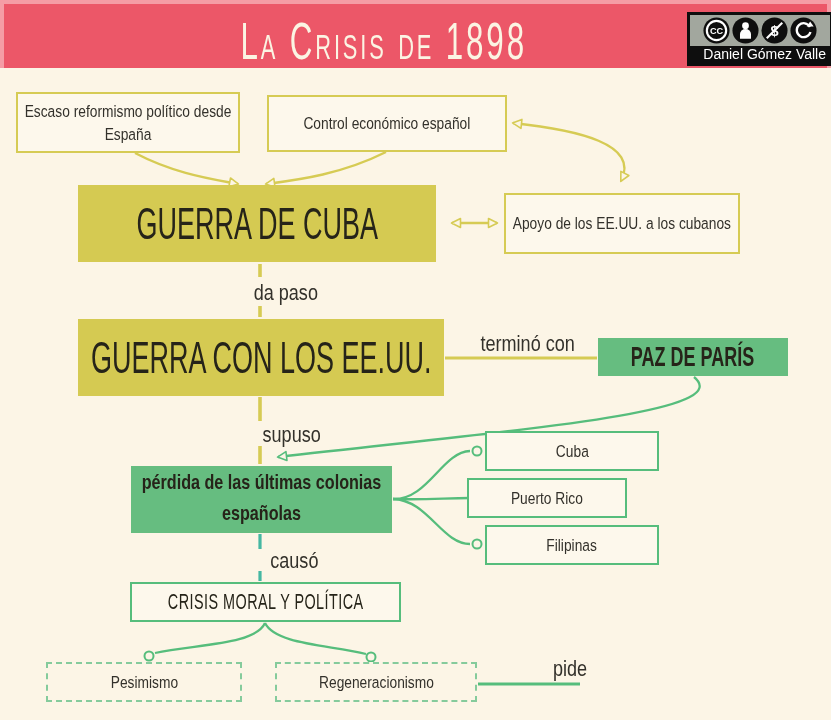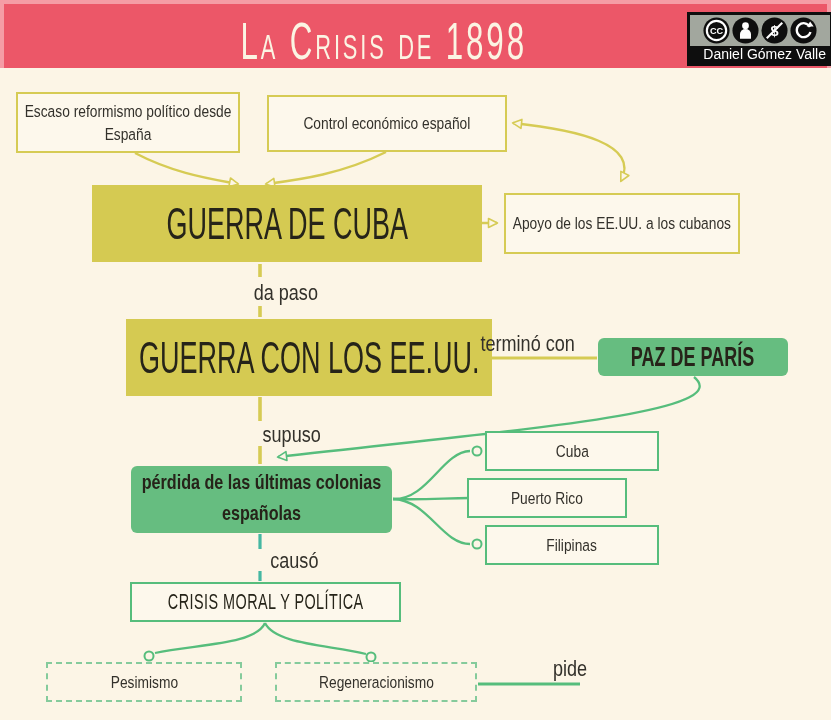--- a/index.html
+++ b/index.html
@@ -36,21 +36,21 @@
   }
   .cc-ic{width:29px;height:29px;display:block;}
   
   .node{
     position:absolute;box-sizing:border-box;display:flex;align-items:center;
     justify-content:center;text-align:center;
   }
   .y-border{border:2px solid var(--yellow);background:var(--cream2);}
   .y-fill{background:var(--yellow-fill);}
   .g-border{border:2px solid var(--green);background:var(--cream2);}
-  .g-fill{background:var(--green-fill);border-radius:6px;}
+  .g-fill{background:var(--green-fill);}
   .g-dash{border:2px dashed var(--green-dash);background:var(--cream);}
   .txt{display:inline-block;transform:scale(0.95,1.18);color:var(--ink);font-size:14.5px;line-height:1.3;}
   .txt-big{display:inline-block;transform:scale(0.9,1.5);color:var(--ink-dark);font-size:30px;white-space:nowrap;}
   .txt-paz{display:inline-block;transform:scale(0.9,1.35);color:var(--ink-dark);font-size:20px;font-weight:bold;white-space:nowrap;}
   .txt-bold{display:inline-block;transform:scale(0.95,1.18);color:#262319;font-size:17px;font-weight:bold;line-height:1.55;}
   .txt-crisis{display:inline-block;transform:scale(0.9,1.35);color:var(--ink-dark);font-size:16px;letter-spacing:0.5px;white-space:nowrap;}
   .edge-label{
     position:absolute;width:120px;text-align:right;color:var(--ink);font-size:19px;
   }
   .edge-label span{display:inline-block;transform:scale(0.95,1.2);}
@@ -127,27 +127,27 @@
     <circle cx="371" cy="657" r="4.5" fill="#fcf5e6" stroke="#56bd7c" stroke-width="2"></circle>
     <path d="M478,684 L580,684" stroke="#56bd7c" stroke-width="3.2"></path>
   </svg>
 
   <div class="node y-border" style="left:16px;top:92px;width:224px;height:61px;">
     <span class="txt">Escaso reformismo político desde España</span>
   </div>
   <div class="node y-border" style="left:267px;top:95px;width:240px;height:57px;">
     <span class="txt">Control económico español</span>
   </div>
-  <div class="node y-fill" style="left:78px;top:185px;width:390px;height:77px;margin-left:14px;">
+  <div class="node y-fill" style="left:78px;top:185px;width:358px;height:77px;">
     <span class="txt-big">GUERRA DE CUBA</span>
   </div>
   <div class="node y-border" style="left:504px;top:193px;width:236px;height:61px;">
     <span class="txt">Apoyo de los EE.UU. a los cubanos</span>
   </div>
-  <div class="node y-fill" style="left:78px;top:319px;width:366px;height:77px;margin-left:48px;">
+  <div class="node y-fill" style="left:78px;top:319px;width:366px;height:77px;">
     <span class="txt-big">GUERRA CON LOS EE.UU.</span>
   </div>
   <div class="node g-fill" style="left:598px;top:338px;width:190px;height:38px;">
     <span class="txt-paz">PAZ DE PARÍS</span>
   </div>
   <div class="node g-fill" style="left:131px;top:466px;width:261px;height:67px;">
     <span class="txt-bold">pérdida de las últimas colonias españolas</span>
   </div>
   <div class="node g-border" style="left:485px;top:431px;width:174px;height:40px;">
     <span class="txt">Cuba</span>

